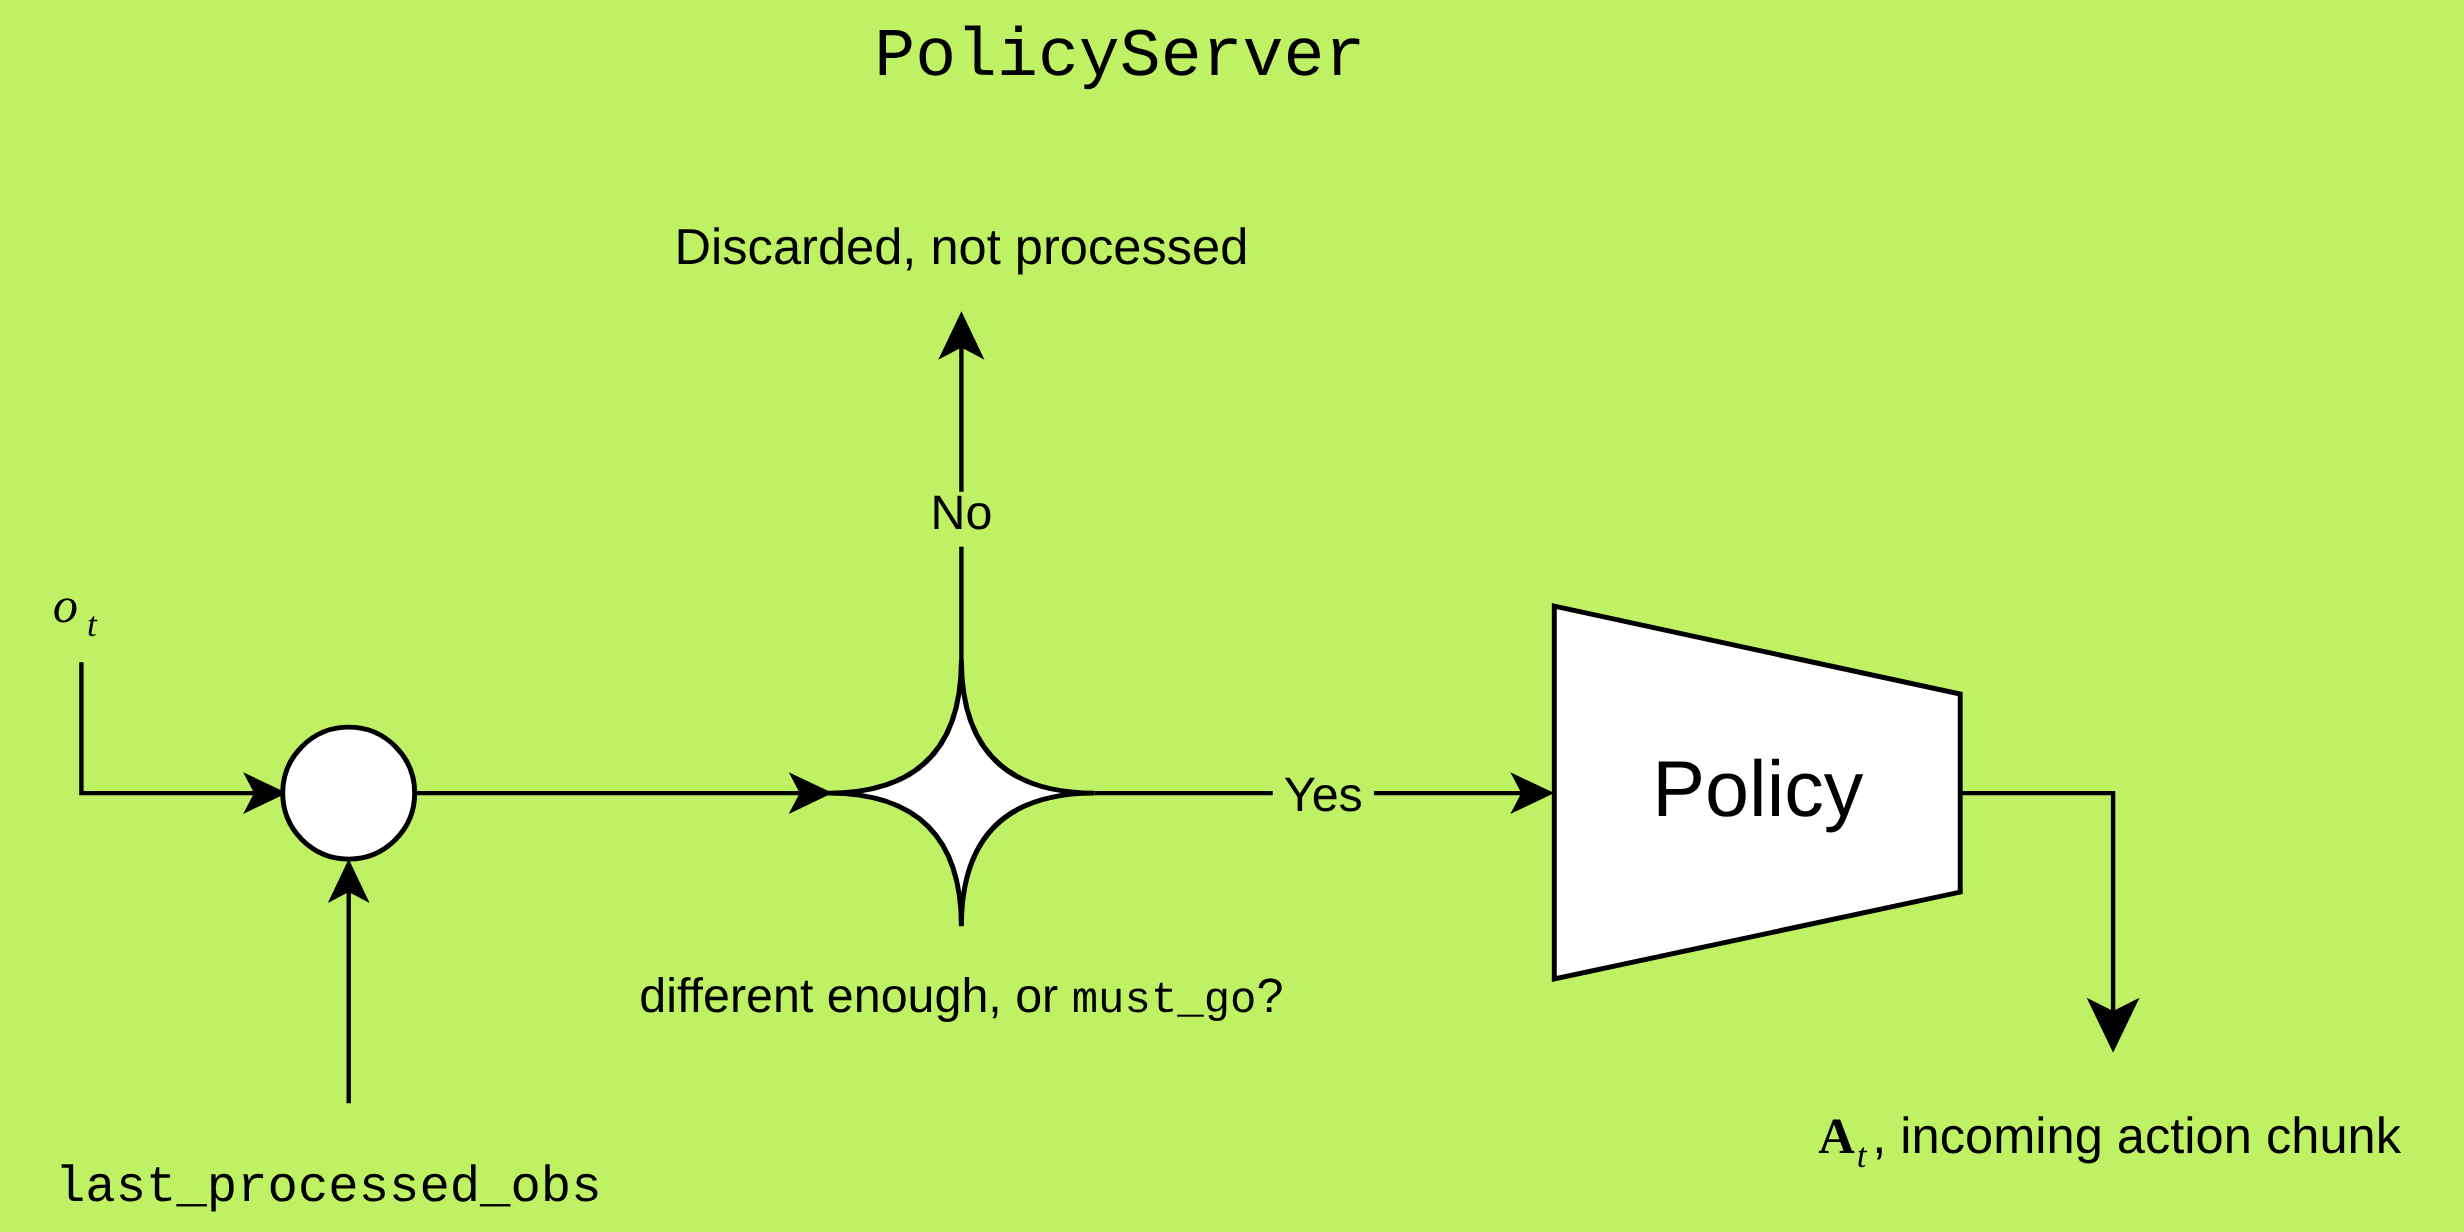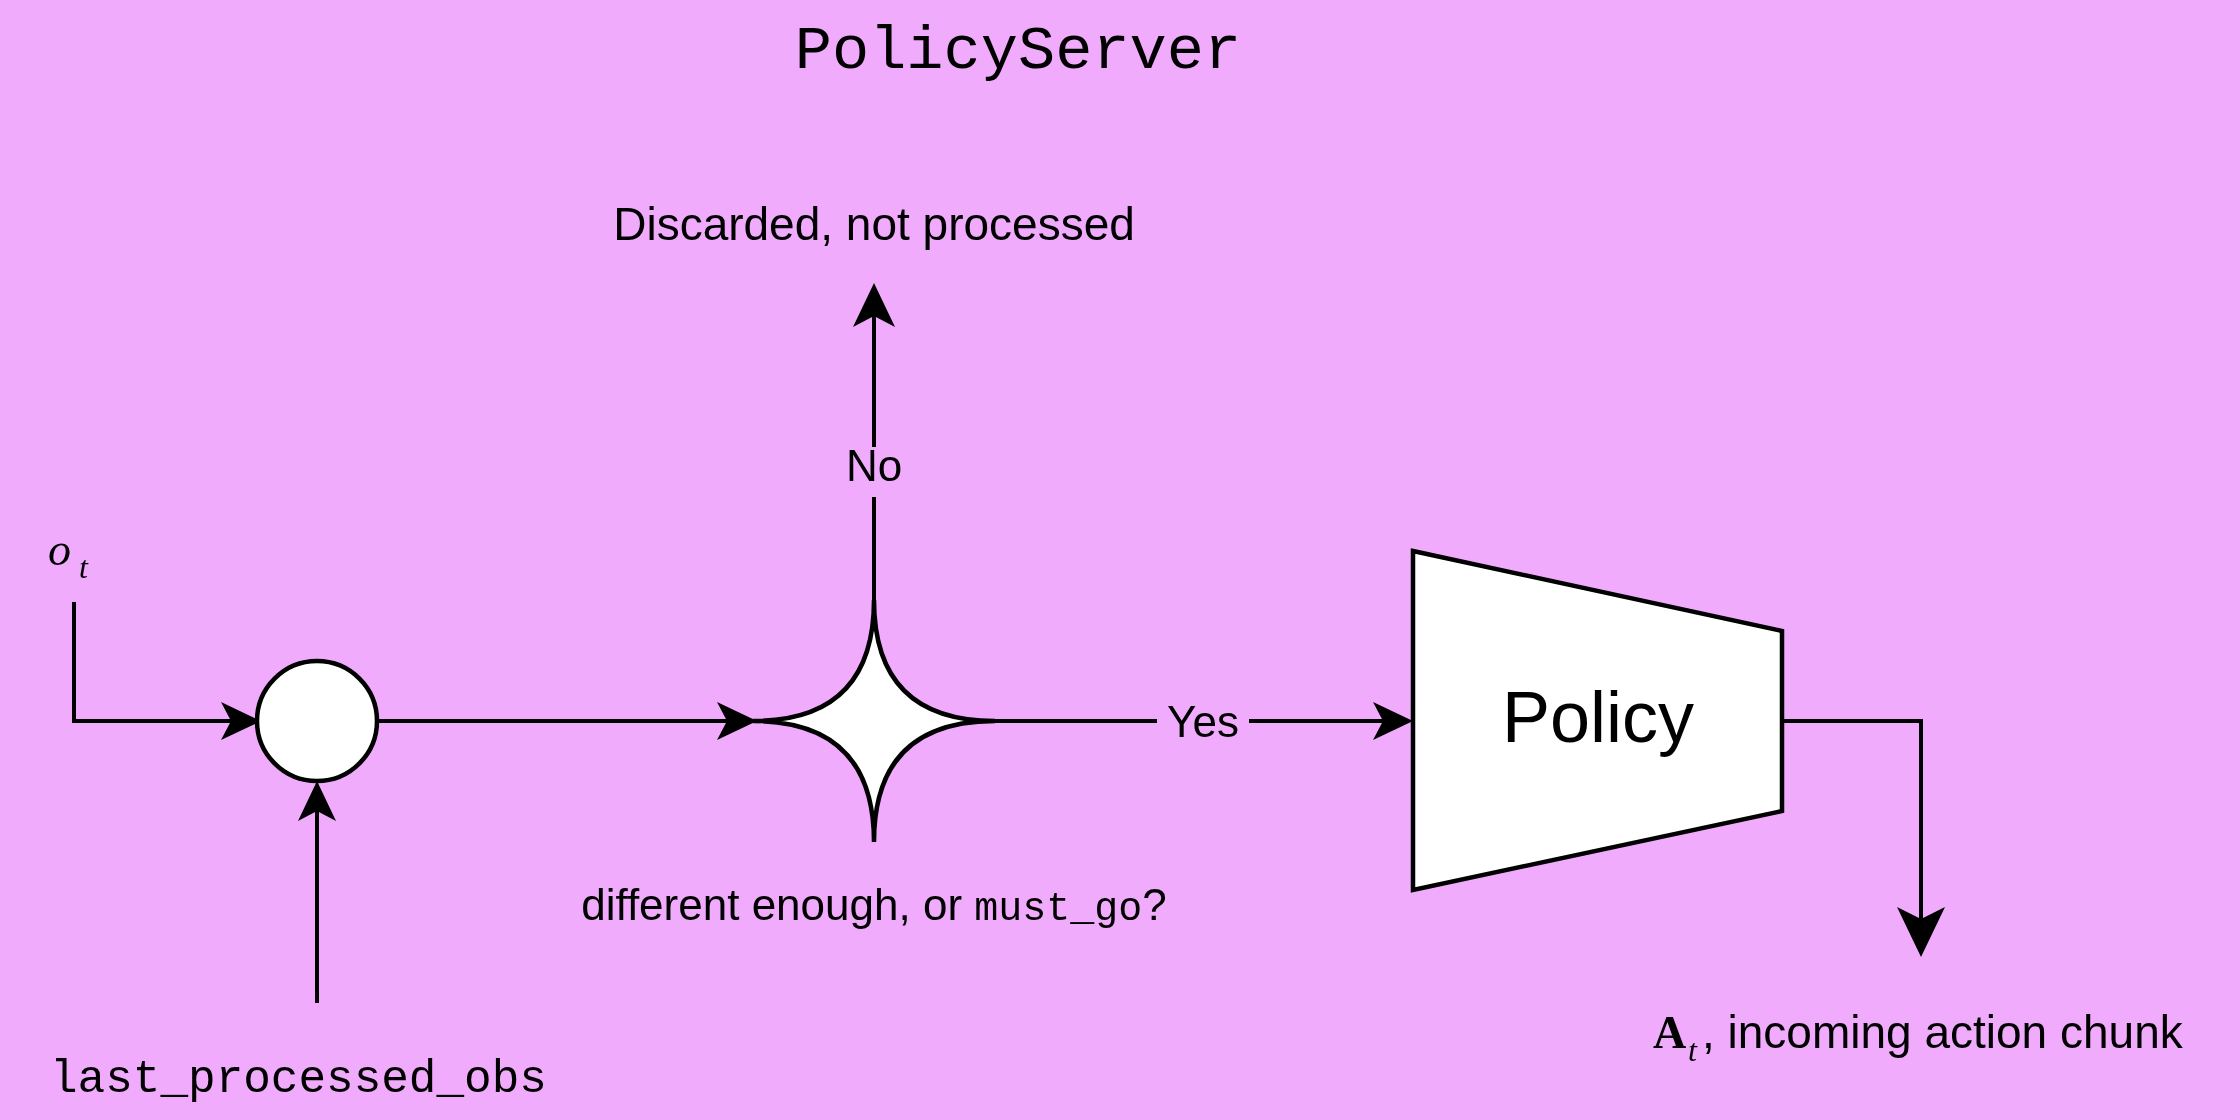--- a/index.html
+++ b/index.html
@@ -11,21 +11,21 @@
     width: 2240px;
     height: 1120px;
     overflow: hidden;
     font-family: "Liberation Sans", sans-serif;
     color: #000000;
   }
   #diagram-root {
     position: relative;
     width: 2240px;
     height: 1120px;
-    background: #f0abfc;
+    background: #bef264;
   }
   svg.diagram-canvas {
     position: absolute;
     left: 0;
     top: 0;
     width: 2240px;
     height: 1120px;
     display: block;
   }
   .txt-sans {

